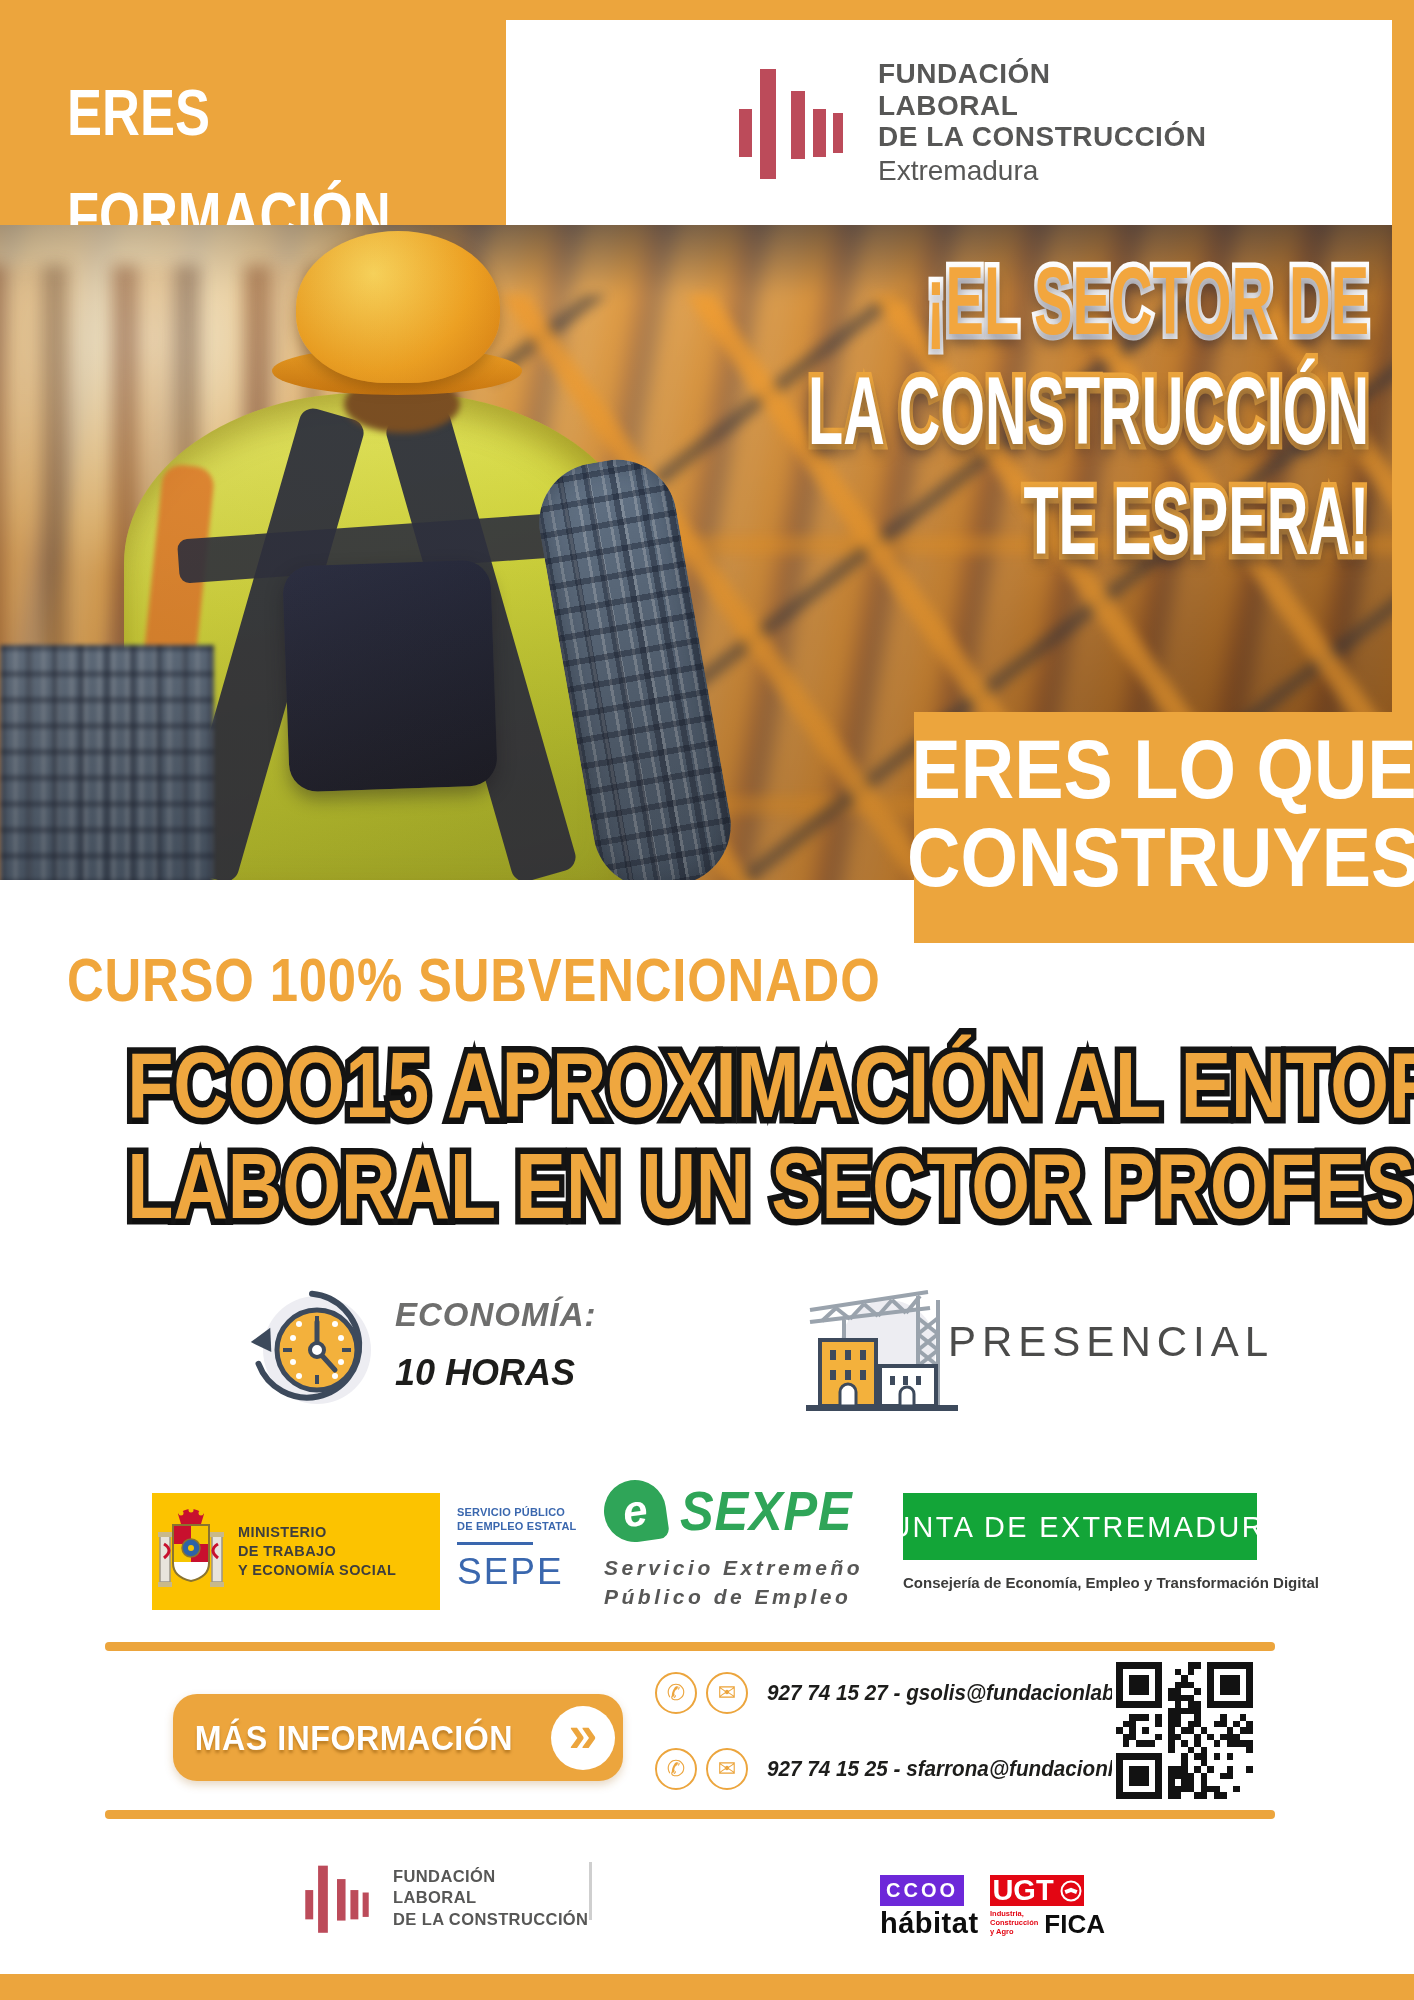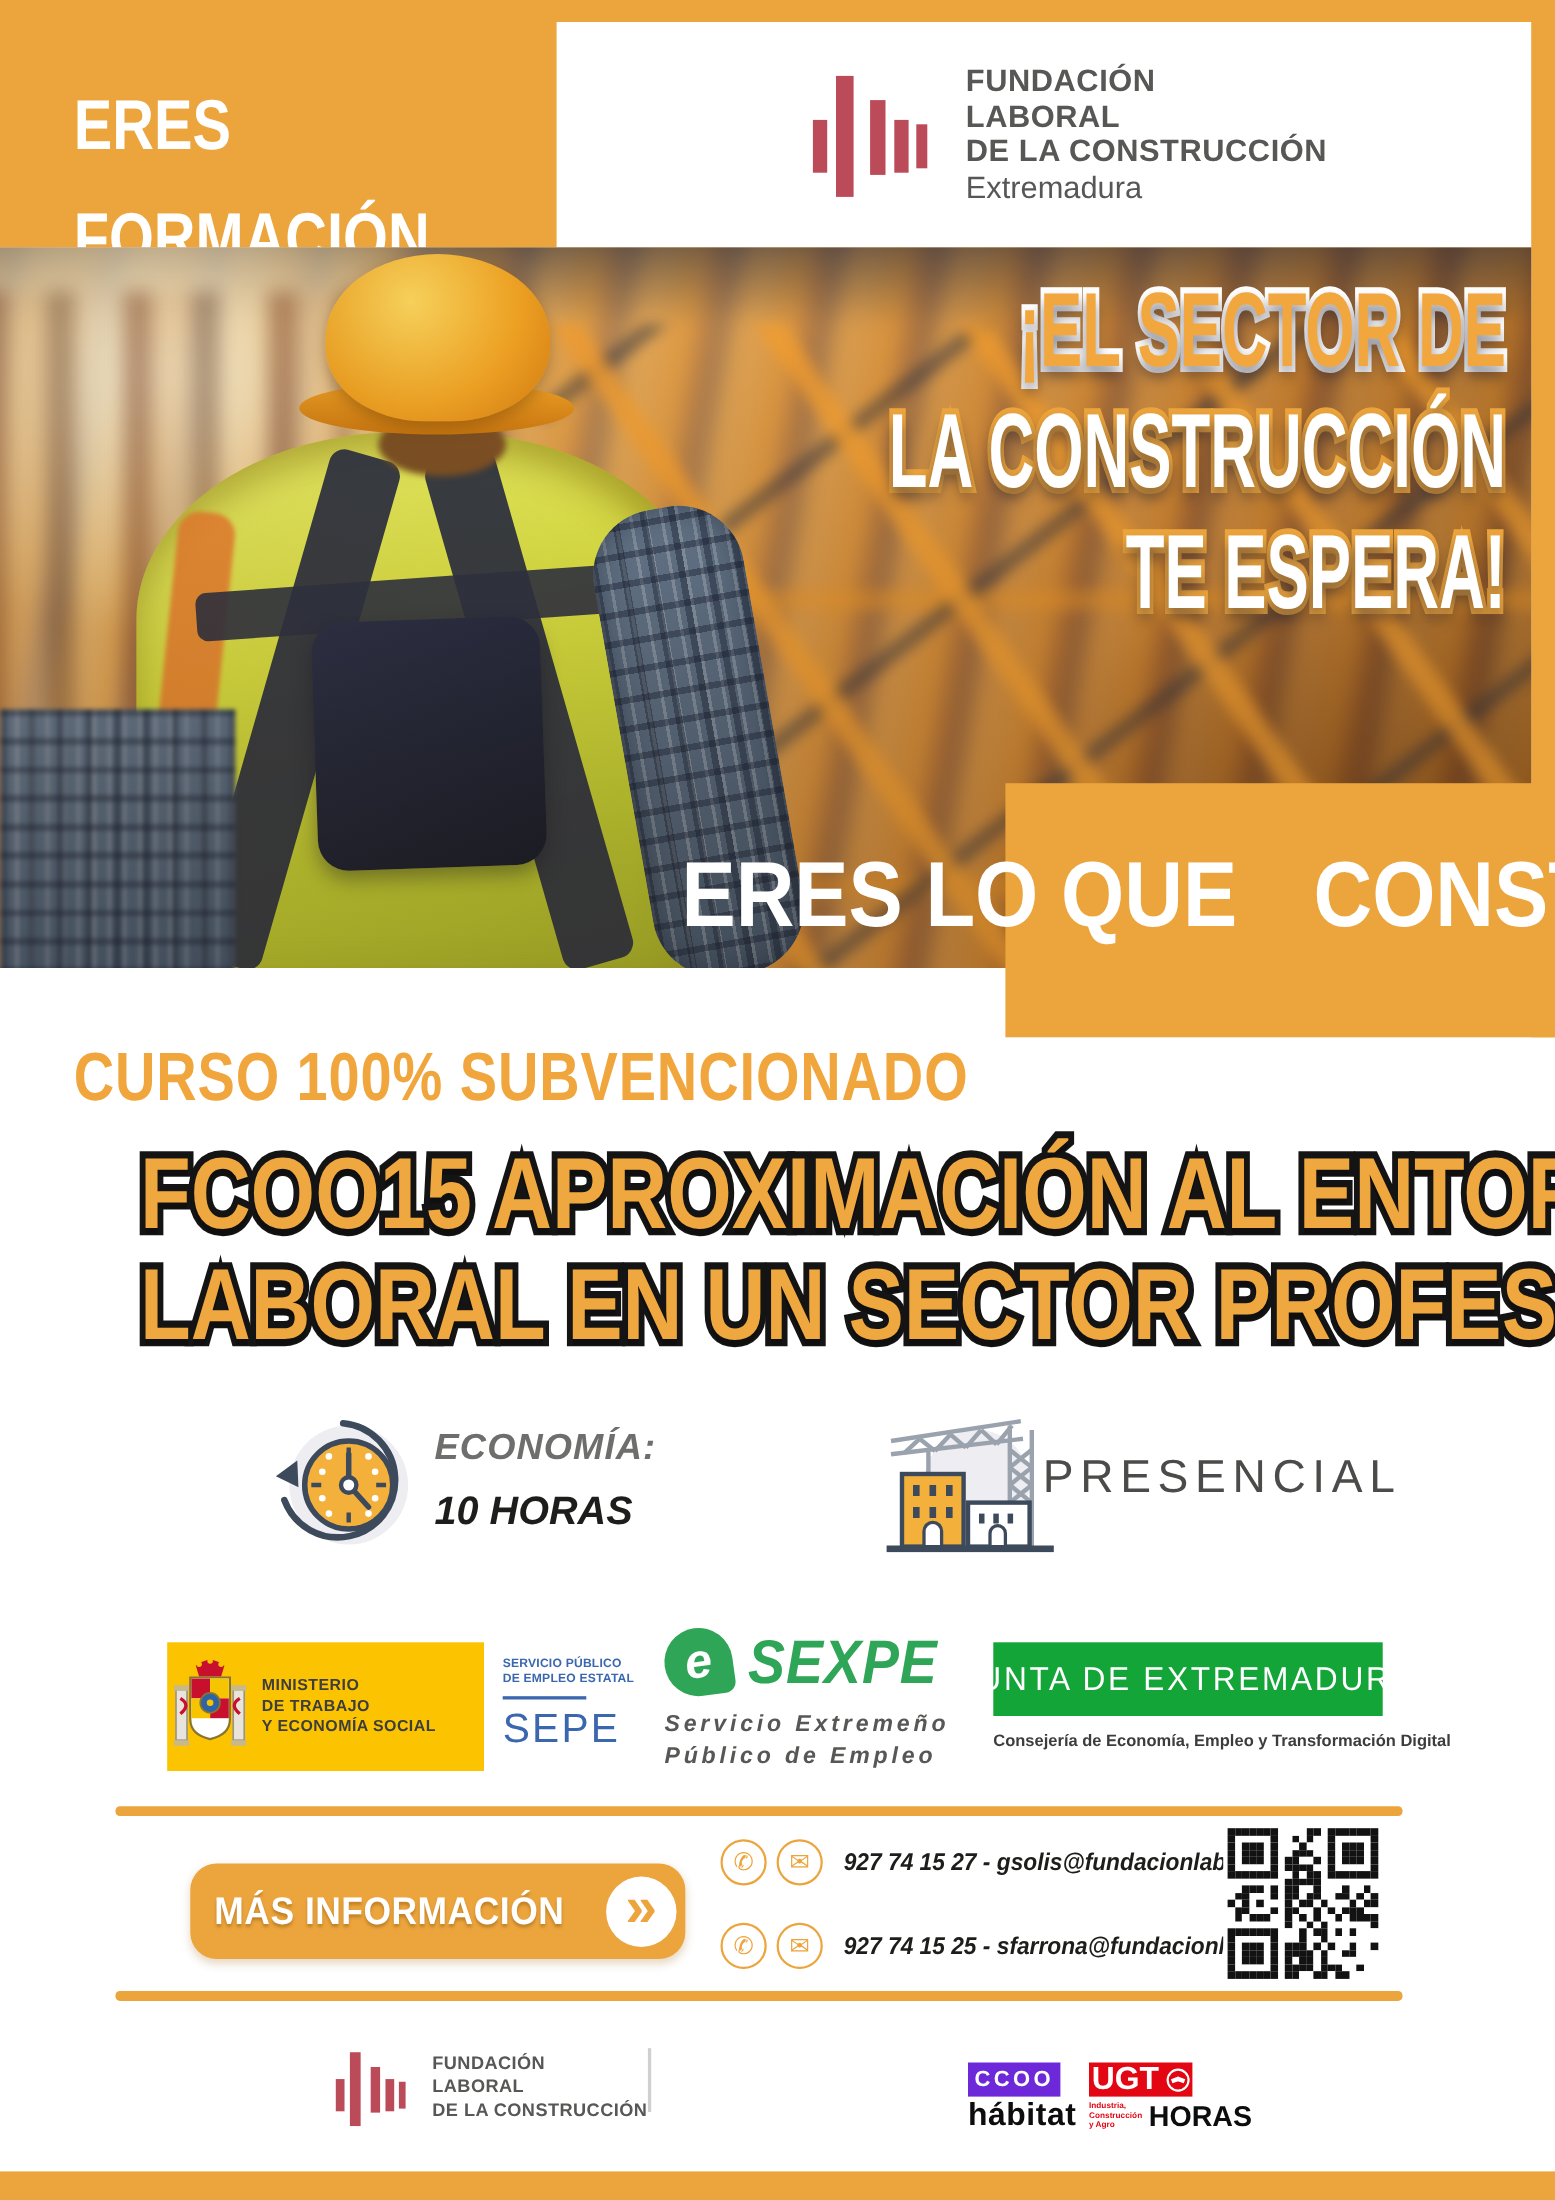--- a/index.html
+++ b/index.html
@@ -67,21 +67,21 @@
   
   .hero-head { position:absolute; right:45px; top:222px; text-align:right; z-index:5;margin-top:24px; }
   .hero-line { display:block; font-weight:800; font-size:96px; line-height:110px; letter-spacing:0;
     transform:scaleX(.60); transform-origin:right center; white-space:nowrap;
     text-shadow:0 9px 16px rgba(25,25,45,.55); paint-order:stroke fill; }
   .hero-line.l1 { color:#F2A63E; -webkit-text-stroke:11px #ffffff; }
   .hero-line.l2, .hero-line.l3 { color:#fff; -webkit-text-stroke:11px #ECA53D; }
 
   
   .tagline-box { position:absolute; left:914px; top:712px; width:500px; height:231px; background:#ECA53D;
-    z-index:6; display:flex; flex-direction:row; justify-content:center; align-items:center; padding-bottom:30px; }
+    z-index:6; display:flex; flex-direction:column; justify-content:center; align-items:center; padding-bottom:30px; }
   .tag-line { display:block; color:#fff; font-weight:800; font-size:84px; line-height:88px;
     transform:scaleX(.88); transform-origin:center; white-space:nowrap; }
 
   
   .subsidy { position:absolute; left:67px; top:944px; color:#F0A63C; font-weight:700; font-size:62px;
     transform:scaleX(.82); transform-origin:left top; white-space:nowrap; letter-spacing:1px; }
   .course-title { position:absolute; left:0; top:1035px; width:1414px; text-align:center; z-index:4; }
   .title-line { display:block; font-weight:800; font-size:92px; line-height:101px; color:#EFA73F;
     -webkit-text-stroke:13px #141414; paint-order:stroke fill; transform:scaleX(.82);
     transform-origin:center; white-space:nowrap; text-shadow:0 6px 0 rgba(0,0,0,.25); }
@@ -869,18 +869,18 @@
         <rect x="5" y="9" width="7" height="4" fill="#fff" transform="rotate(-20 8 11)"></rect>
         <rect x="10" y="9" width="7" height="4" fill="#fff" transform="rotate(20 14 11)"></rect>
       </svg>
     </div>
     <div class="ugt-bottom">
       <div class="ugt-sector">
         <div>Industria,</div>
         <div>Construcción</div>
         <div>y Agro</div>
       </div>
-      <div class="ugt-name">HORAS</div>
+      <div class="ugt-name">FICA</div>
     </div>
   </div>
 
   <div class="bottom-strip"></div>
 </div>
 
 </body></html>

